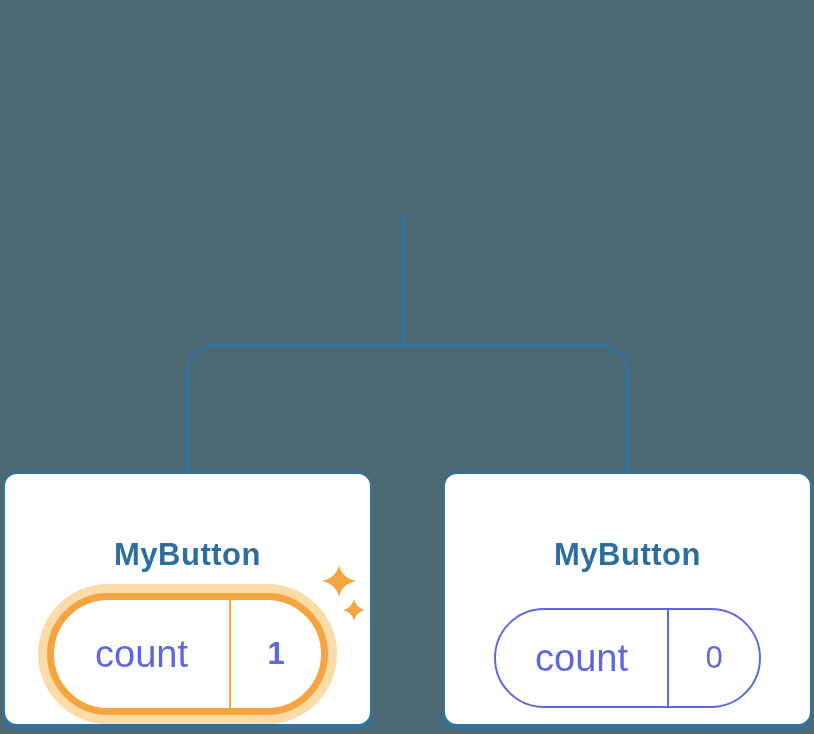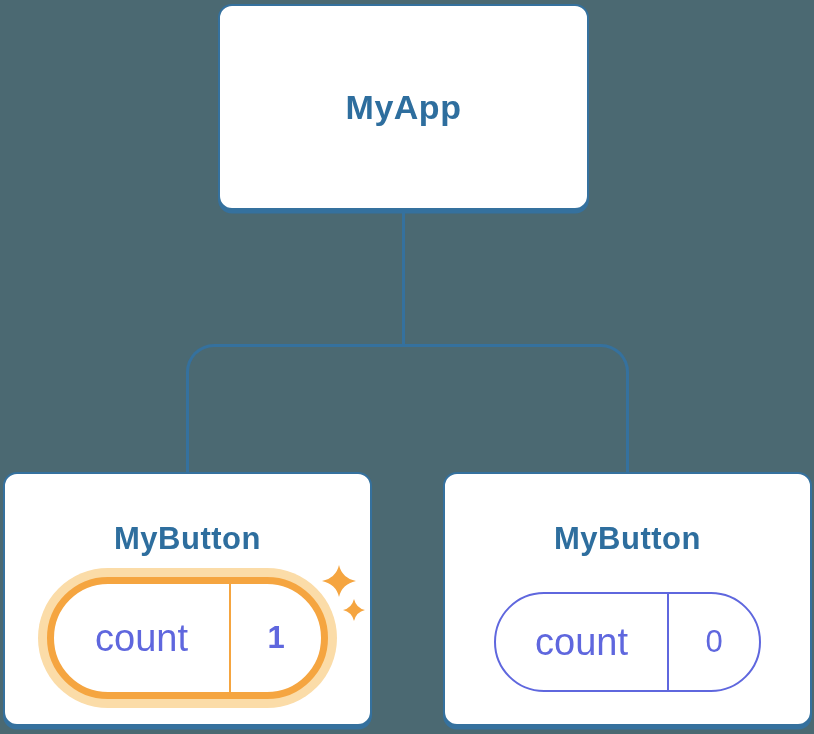--- a/index.html
+++ b/index.html
@@ -34,21 +34,21 @@
     font-size: 34px;
     font-weight: 700;
     letter-spacing: 0.5px;
     color: var(--node-text, #2E6E9E);
   }
 
   .node-child {
     top: 472px;
     width: 369px; height: 254px;
     display: flex; flex-direction: column; align-items: center;
-    padding-top: 46px;
+    padding-top: 62px;
   }
   .node-child.pos-left  { left: 3px; }
   .node-child.pos-right { left: 443px; }
 
   .child-label {
     font-size: 31px;
     font-weight: 700;
     letter-spacing: 0.5px;
     color: var(--node-text, #2E6E9E);
     line-height: 37px;
@@ -115,23 +115,20 @@
     position: absolute;
     left: 304px; top: 88px;
     width: 66px; height: 66px;
   }
 </style>
 </head>
 <body>
 
 <div class="stage">
 
-  <div class="node node-root">
-    <span class="root-label">MyApp</span>
-  </div>
 
   <div class="stem"></div>
   <div class="branch"></div>
 
   <div class="node node-child pos-left">
     <span class="child-label">MyButton</span>
 
     <div class="pill pill-highlight">
       <span class="pill-key">count</span>
       <span class="pill-val">1</span>

